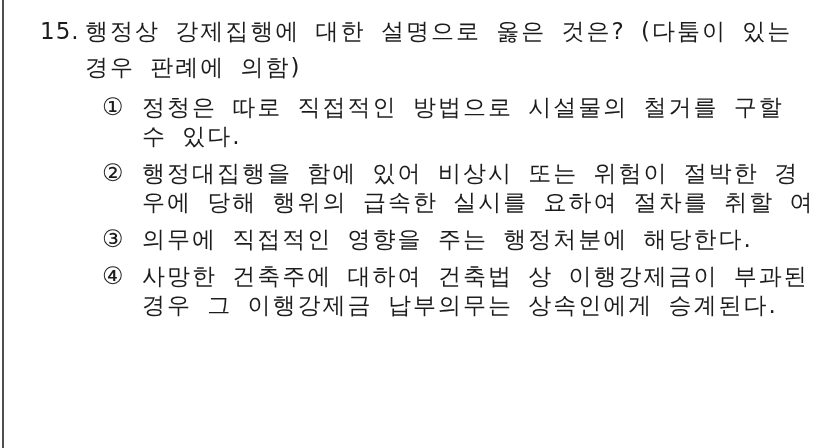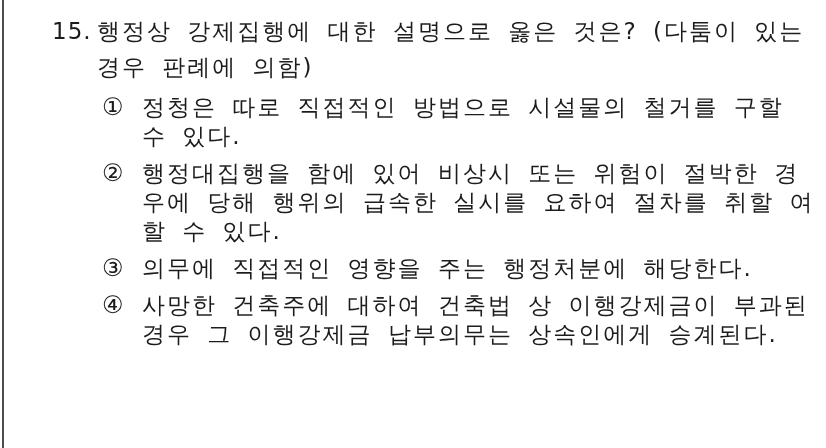--- a/index.html
+++ b/index.html
@@ -26,21 +26,21 @@
   .sheet {
     position: absolute;
     left: 0;
     top: 0;
     width: 826px;
     padding-top: 13px;
     box-sizing: border-box;
   }
   .question {
     display: flex;
-    margin-left: 52px;
+    margin-left: 40px;
     font-size: 23px;
     line-height: 36px;
     letter-spacing: 2px;
     word-spacing: 6px;
   }
   .q-number {
     flex: 0 0 45px;
     white-space: nowrap;
     letter-spacing: 1px;
   }
@@ -84,21 +84,20 @@
       <div class="line">정청은 따로 직접적인 방법으로 시설물의 철거를 구할</div>
       <div class="line">수 있다.</div>
     </div>
   </div>
 
   <div class="option">
     <div class="opt-marker">②</div>
     <div class="opt-lines">
       <div class="line">행정대집행을 함에 있어 비상시 또는 위험이 절박한 경</div>
       <div class="line">우에 당해 행위의 급속한 실시를 요하여 절차를 취할 여</div>
-      <div class="line">할 수 있다.</div>
     </div>
   </div>
 
   <div class="option">
     <div class="opt-marker">③</div>
     <div class="opt-lines">
       <div class="line">의무에 직접적인 영향을 주는 행정처분에 해당한다.</div>
     </div>
   </div>
 

